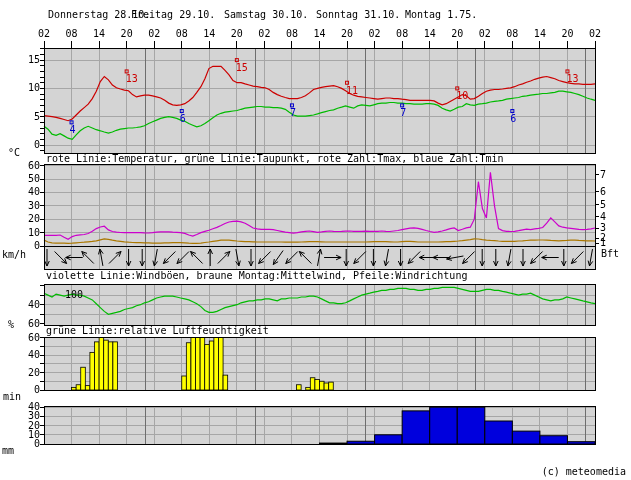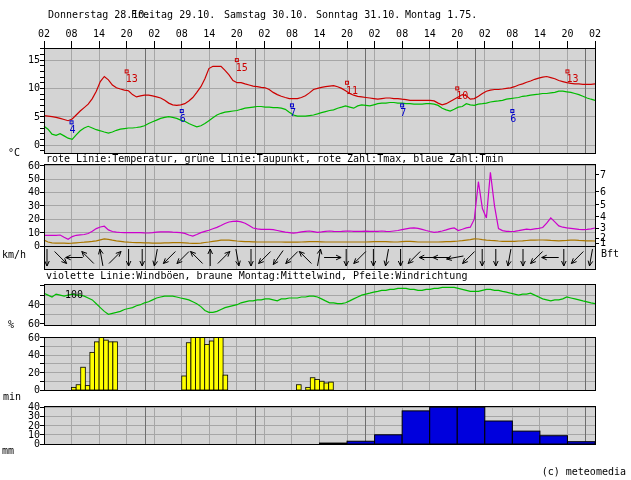--- a/index.html
+++ b/index.html
@@ -421,20 +421,21 @@
       <span class="lbl yl" style="left: 14px; top: 385px; width: 26px;">0</span>
       <span class="lbl yl" style="left: 14px; top: 402.2px; width: 26px;">40</span>
       <span class="lbl yl" style="left: 14px; top: 411.4px; width: 26px;">30</span>
       <span class="lbl yl" style="left: 14px; top: 420.6px; width: 26px;">20</span>
       <span class="lbl yl" style="left: 14px; top: 429.8px; width: 26px;">10</span>
       <span class="lbl yl" style="left: 14px; top: 439px; width: 26px;">0</span>
     </div>
 
   <div class="caption" style="top:154px">rote Linie:Temperatur, grüne Linie:Taupunkt, rote Zahl:Tmax, blaue Zahl:Tmin</div>
   <div class="caption" style="top:271px">violette Linie:Windböen, braune Montag:Mittelwind, Pfeile:Windrichtung</div>
+  <div class="caption" style="top:326px">grüne Linie:relative Luftfeuchtigkeit</div>
 
   <div class="unit" style="left:8px;top:148px">°C</div>
   <div class="unit" style="left:2px;top:250px">km/h</div>
   <div class="unit" style="left:601px;top:249px">Bft</div>
   <div class="unit" style="left:8px;top:320px">%</div>
   <div class="unit" style="left:3px;top:392px">min</div>
   <div class="unit" style="left:2px;top:446px">mm</div>
 
   <div id="copyright">(c) meteomedia</div>
 </div>

